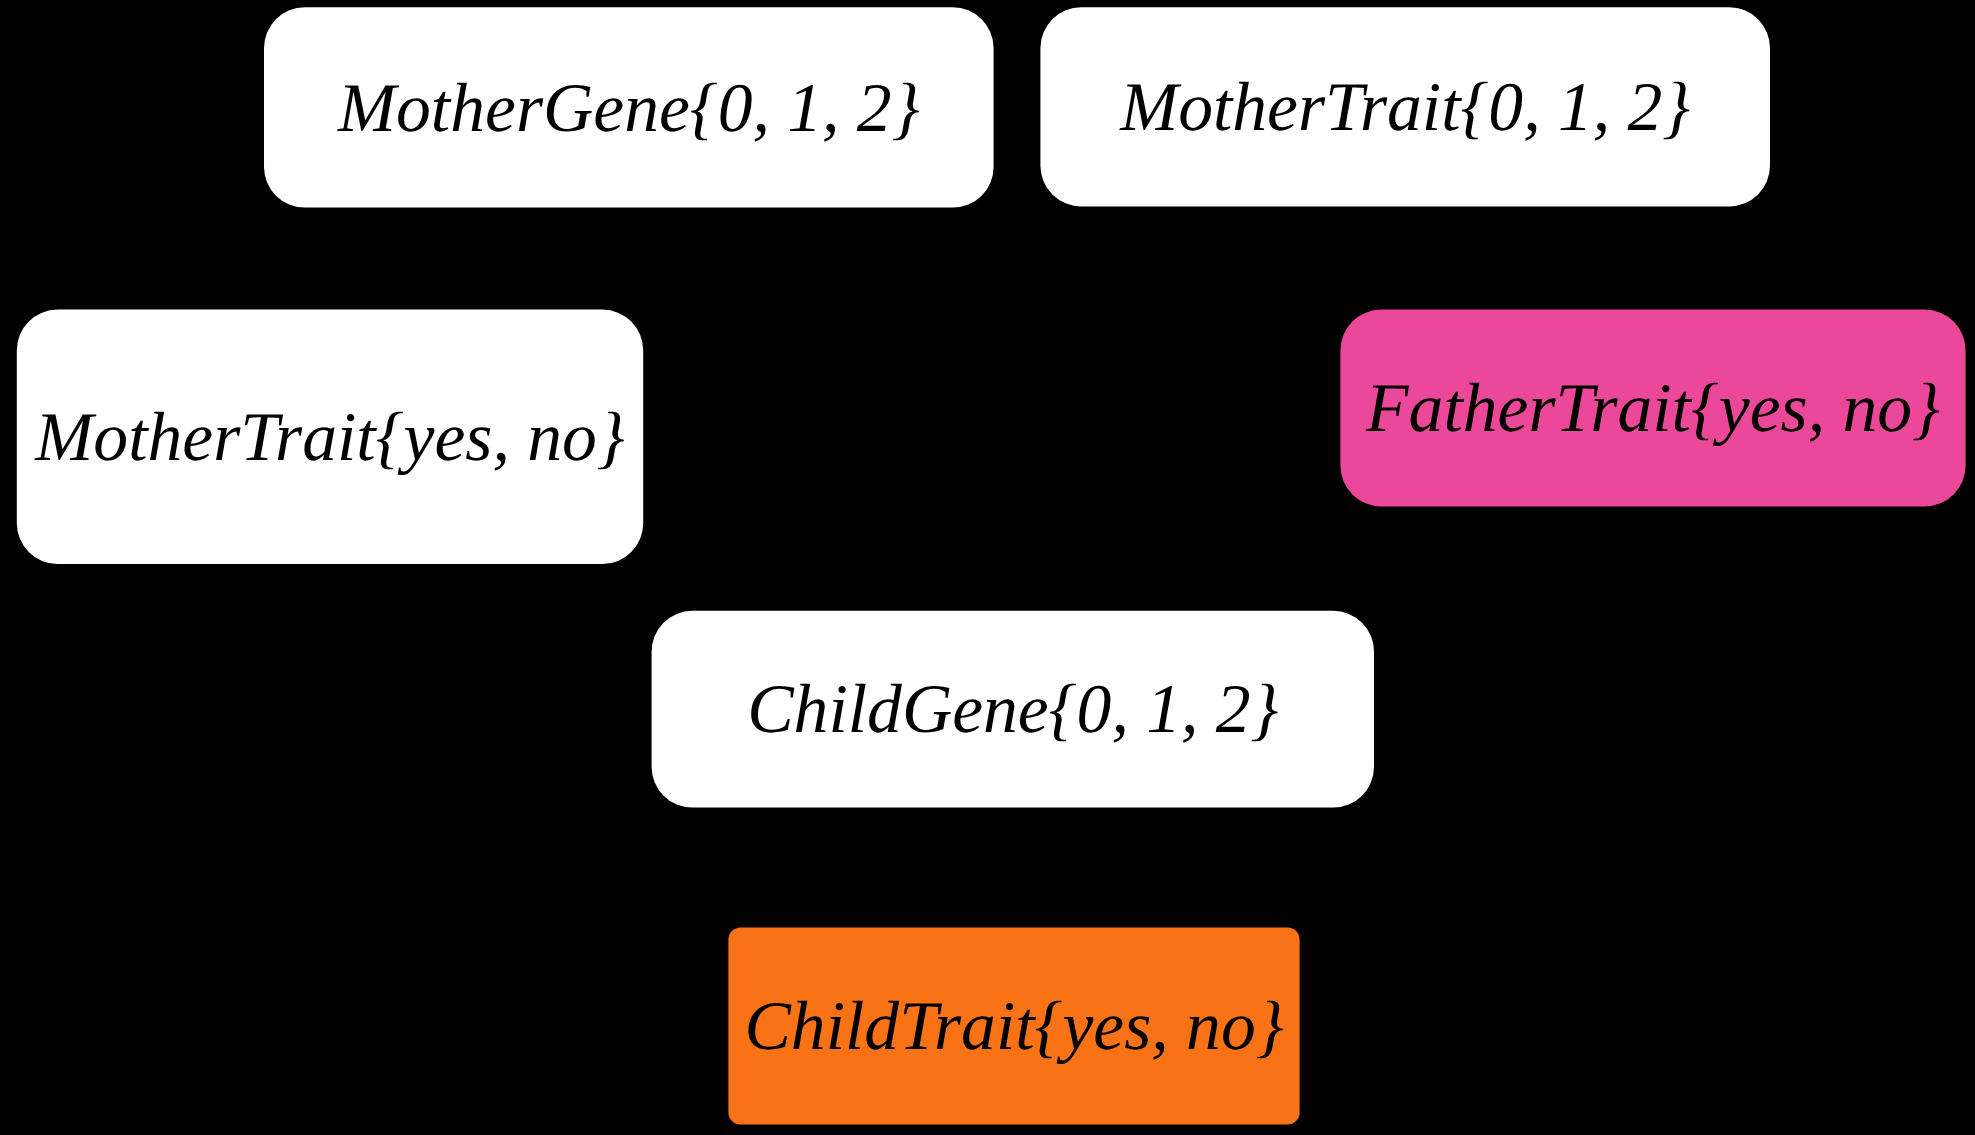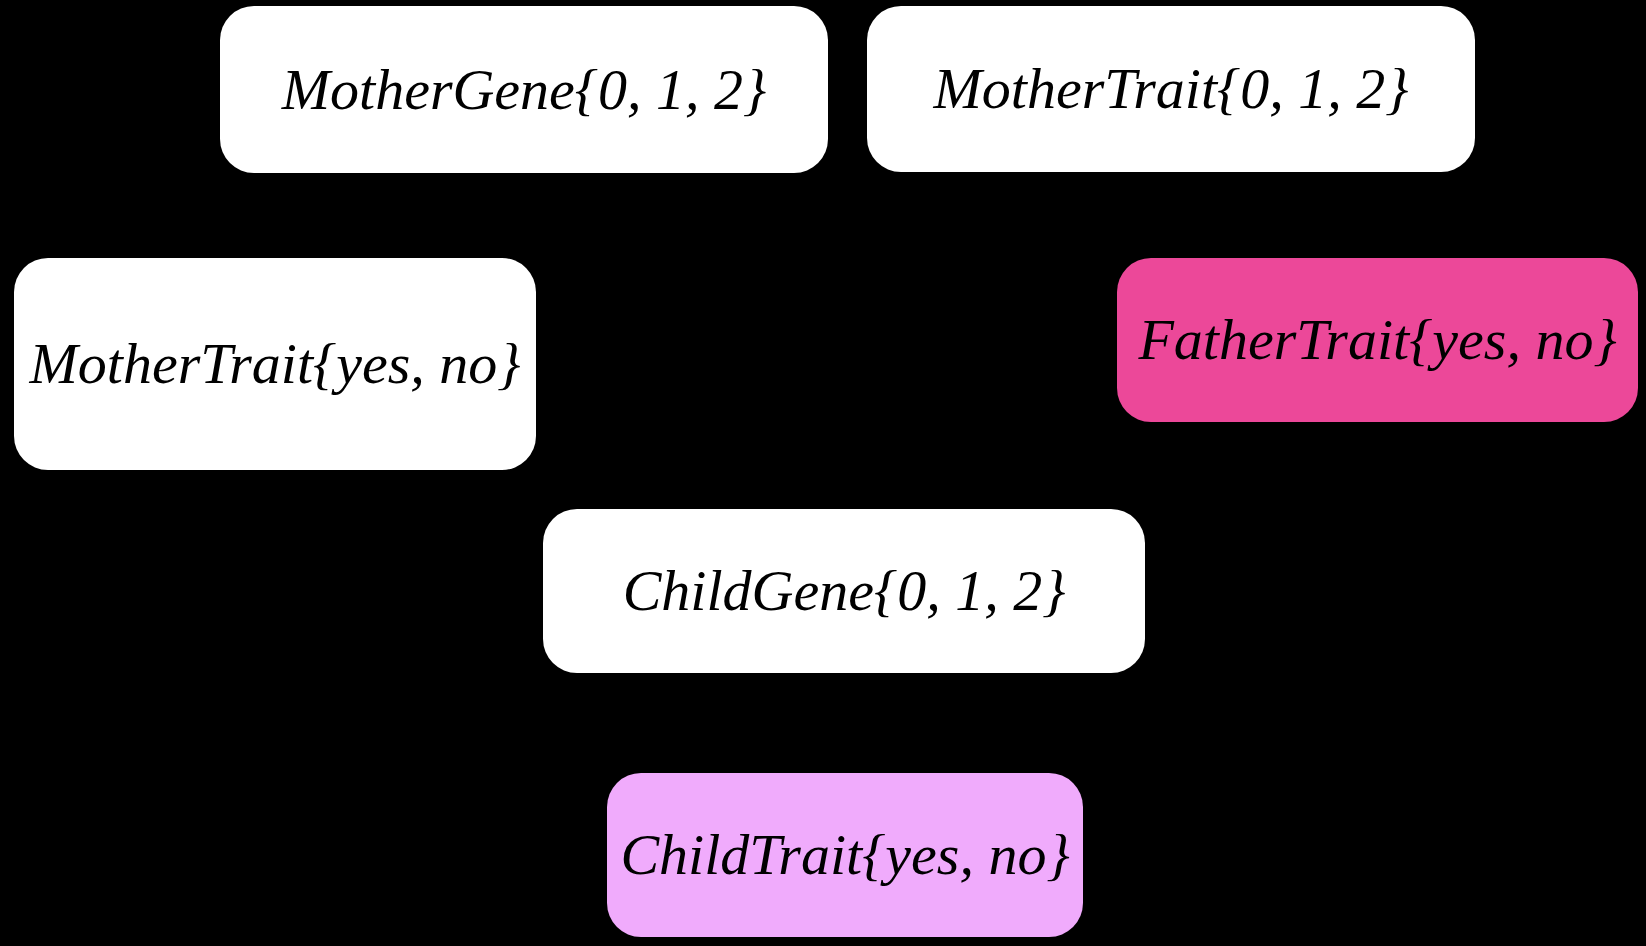--- a/index.html
+++ b/index.html
@@ -58,18 +58,18 @@
   <div class="node" style="left: 1117px; top: 258px; width: 521px; height: 164px; background: #ec4899;">
     <span class="node-label" style="color: rgb(0, 0, 0);">FatherTrait</span>
     <span class="node-label" style="color: rgb(0, 0, 0);">{yes, no}</span>
   </div>
 
   <div class="node" style="left: 543px; top: 509px; width: 602px; height: 164px; background: rgb(255, 255, 255);">
     <span class="node-label" style="color: rgb(0, 0, 0);">ChildGene</span>
     <span class="node-label" style="color: rgb(0, 0, 0);">{0, 1, 2}</span>
   </div>
 
-  <div class="node" style="left: 607px; top: 773px; width: 476px; height: 164px; background: #f0abfc;">
+  <div class="node" style="left: 607px; top: 773px; width: 476px; height: 164px; background: #f97316; border-radius: 10px;">
     <span class="node-label" style="color: rgb(0, 0, 0);">ChildTrait</span>
     <span class="node-label" style="color: rgb(0, 0, 0);">{yes, no}</span>
   </div>
 
 </div>
 
 </body></html>

